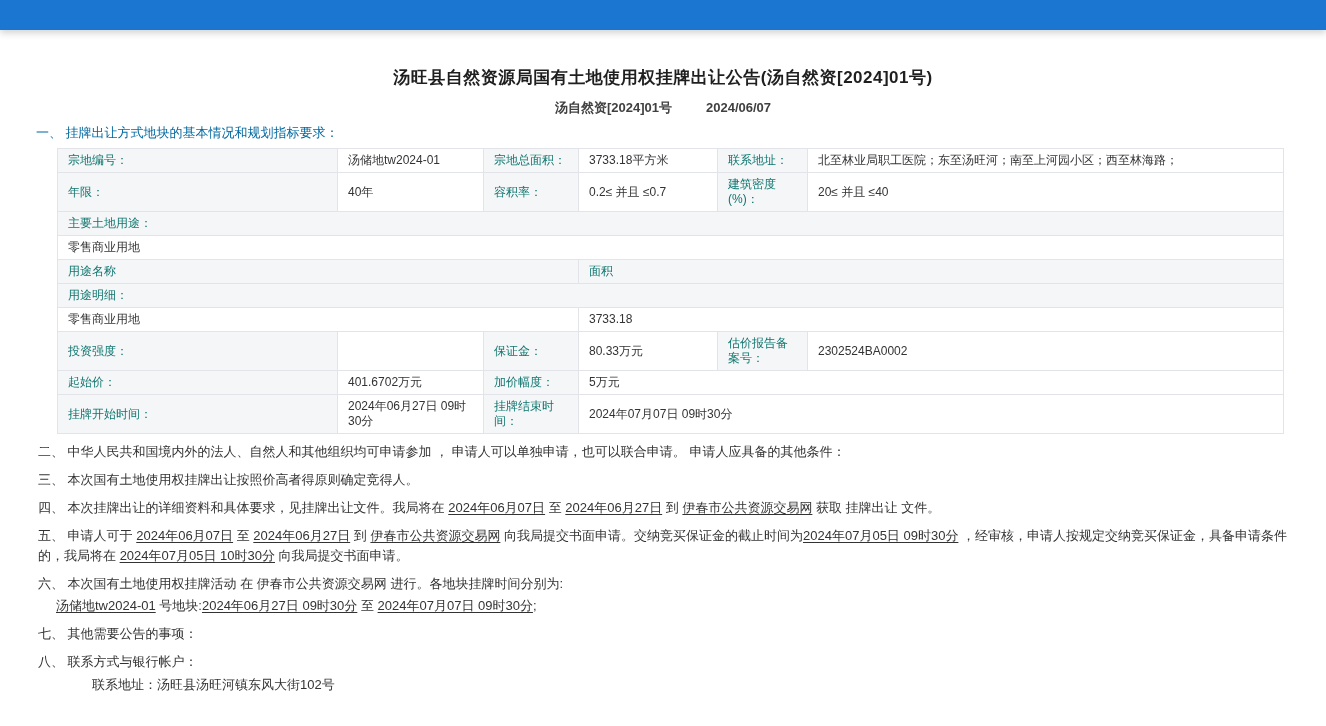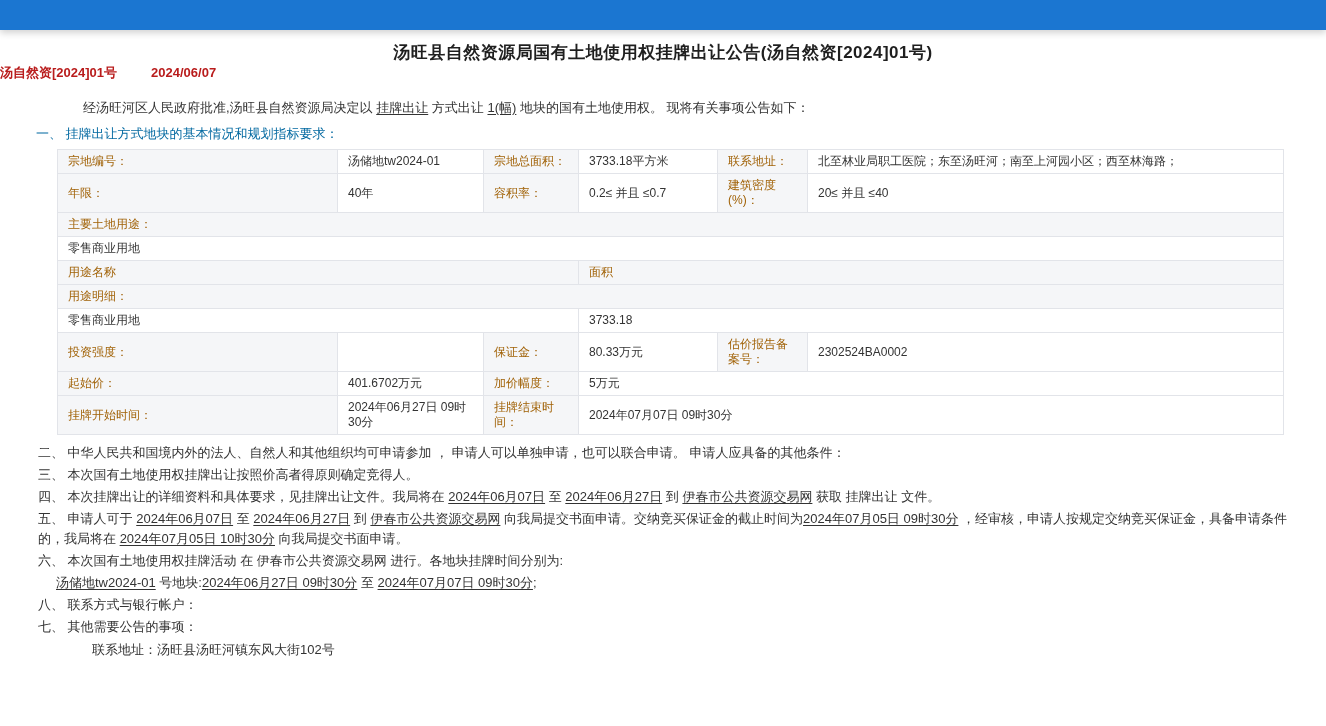--- a/index.html
+++ b/index.html
@@ -1,55 +1,52 @@
 <!DOCTYPE html>
 <html lang="zh"><head>
 <meta charset="utf-8">
 <style>
   * { margin:0; padding:0; box-sizing:border-box; }
   html,body { width:1326px; height:726px; overflow:hidden; background:#ffffff;
               font-family:"Liberation Sans","DejaVu Sans",sans-serif; }
   .topbar { height:30px; background:#1b76d1; box-shadow:0 3px 7px rgba(0,0,0,0.18); position:relative; z-index:2; }
   .page { position:relative; padding-top:11px; color:#333; }
-  .doc-title { text-align:center; font-size:17px; font-weight:bold; color:#1f1f1f; letter-spacing:0.5px; }
-  .doc-subtitle { text-align:left; font-size:13px; font-weight:bold; color:#b91c1c; }
+  .doc-title { text-align:center; font-size:17px; font-weight:bold; color:#1f1f1f; letter-spacing:0.5px;margin-top:25px; }
+  .doc-subtitle { text-align:center; font-size:13px; font-weight:bold; color:#404040; margin-top:10px; }
   .doc-subtitle .gap { display:inline-block; width:34px; }
   .intro { font-size:13px; color:#333; margin:16px 40px 0 57px; text-indent:2em; line-height:20px; }
   .sec-heading { font-size:13px; color:#0369a1; margin:6px 40px 0 36px; line-height:20px; }
   u { text-decoration:underline; text-underline-offset:2px; }
 
   table.land { border-collapse:collapse; table-layout:fixed; width:1226px; margin:5px 0 0 57px;
                font-size:12px; color:#333; }
   table.land td { border:1px solid #e2e4e9; padding:4px 10px; height:24px; line-height:15px;
                   vertical-align:middle; overflow:hidden; }
-  table.land td.lbl { background:#f5f6f8; color:#a16207; }
+  table.land td.lbl { background:#f5f6f8; color:#0f766e; }
   table.land td.val { background:#ffffff; color:#333; }
 
   .paras { margin-top:8px; font-size:13px; color:#333; }
-  .item { margin:2px 30px 2px 38px; line-height:20px; }
+  .item { margin:8px 30px 2px 38px; line-height:20px; }
   .item-sub2 { margin-left:46px; line-height:20px; }
   .item-sub6 { margin-left:56px; line-height:20px; }
   .contact-line { margin-left:92px; line-height:18.5px; padding:2px 0 1px 0; }
 </style>
 </head>
 <body>
 
 <div class="topbar"></div>
 
 <div class="page">
 
   <div class="doc-title">汤旺县自然资源局国有土地使用权挂牌出让公告(汤自然资[2024]01号)</div>
 
   <div class="doc-subtitle">
     <span>汤自然资[2024]01号</span><span class="gap"></span><span>2024/06/07</span>
   </div>
 
-  <div class="intro">
-    <span>经汤旺河区人民政府批准,汤旺县自然资源局决定以 </span><u>挂牌出让</u><span> 方式出让 </span><u>1(幅)</u><span> 地块的国有土地使用权。 现将有关事项公告如下：</span>
-  </div>
 
   <div class="sec-heading">一、 挂牌出让方式地块的基本情况和规划指标要求：</div>
 
   <table class="land">
     <colgroup>
       <col style="width:280px">
         <col style="width:146px">
         <col style="width:95px">
       <col style="width:139px">
         <col style="width:90px">
@@ -118,19 +115,19 @@
     <div class="item">
       <span>四、 本次挂牌出让的详细资料和具体要求，见挂牌出让文件。我局将在 </span><u>2024年06月07日</u><span> 至 </span><u>2024年06月27日</u><span> 到 </span><u>伊春市公共资源交易网</u><span> 获取 挂牌出让 文件。</span>
     </div>
     <div class="item">
       <span>五、 申请人可于 </span><u>2024年06月07日</u><span> 至 </span><u>2024年06月27日</u><span> 到 </span><u>伊春市公共资源交易网</u><span> 向我局提交书面申请。交纳竞买保证金的截止时间为</span><u>2024年07月05日 09时30分</u><span> ，经审核，申请人按规定交纳竞买保证金，具备申请条件的，我局将在 </span><u>2024年07月05日 10时30分</u><span> 向我局提交书面申请。</span>
     </div>
     <div class="item">六、 本次国有土地使用权挂牌活动 在 伊春市公共资源交易网 进行。各地块挂牌时间分别为:</div>
     <div class="item-sub6">
       <u>汤储地tw2024-01</u><span> 号地块:</span><u>2024年06月27日 09时30分</u><span> 至 </span><u>2024年07月07日 09时30分</u><span>;</span>
     </div>
+    <div class="item">七、 其他需要公告的事项：</div>
     <div class="item">八、 联系方式与银行帐户：</div>
-    <div class="item">七、 其他需要公告的事项：</div>
     <div class="contact-line">联系地址：汤旺县汤旺河镇东风大街102号</div>
 
   </div>
 
 </div>
 
 </body></html>

